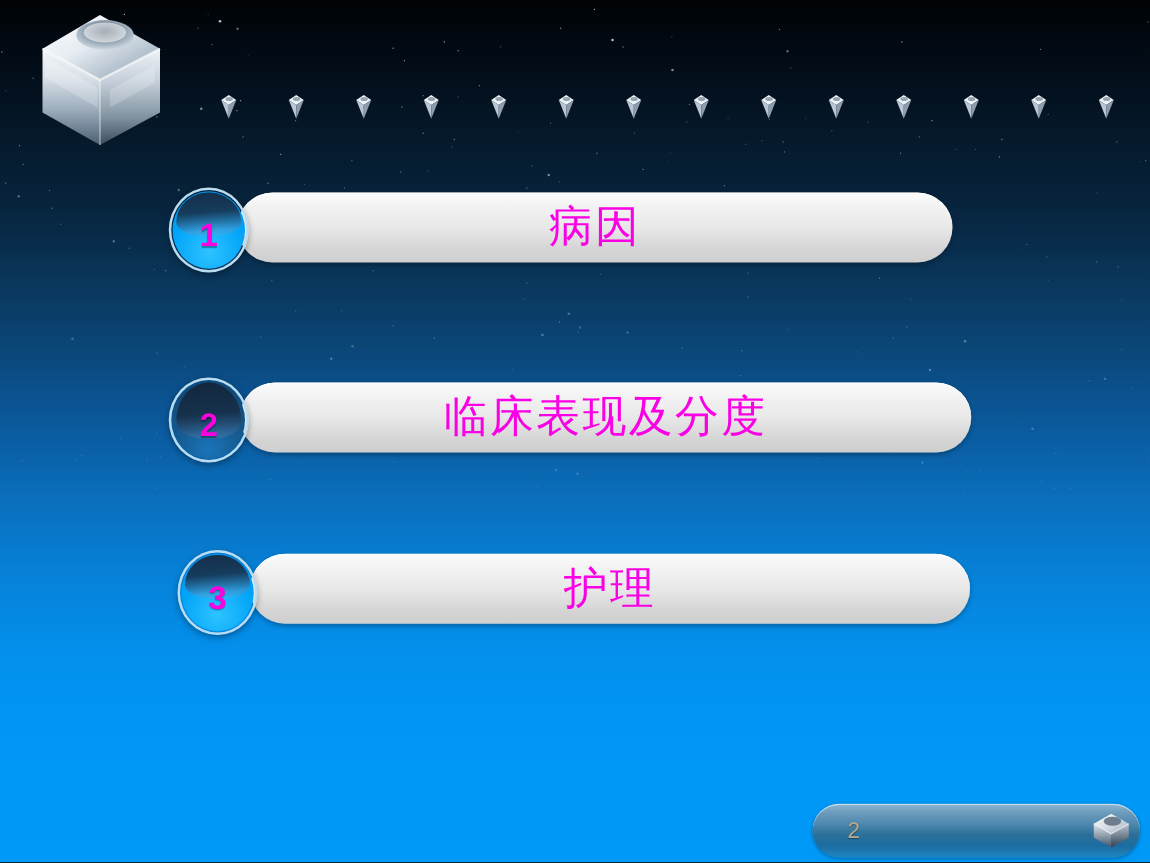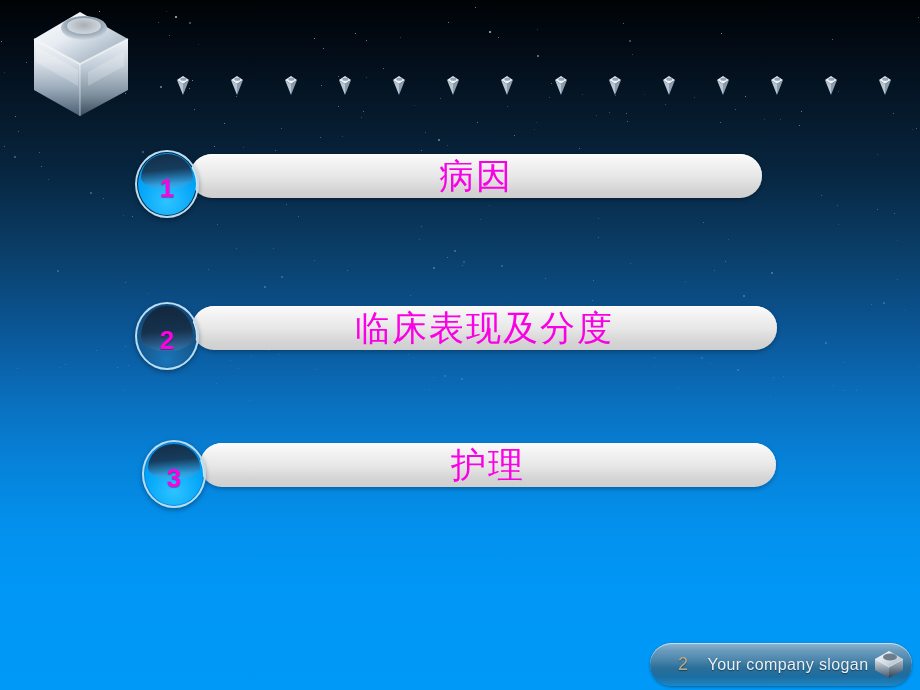--- a/index.html
+++ b/index.html
@@ -63,21 +63,21 @@
     height: 28px;
   }
   .gem {
     position: absolute;
     top: 0;
     width: 18px;
     height: 24px;
   }
   .bar {
     position: absolute;
-    height: 44px;
+    height: 56px;
     border-radius: 28px;
     background:
       linear-gradient(180deg,
         #fbfbfb 0%,
         #f2f2f2 22%,
         #e7e7e7 52%,
         #d4d4d4 82%,
         #cfcfcf 100%);
     box-shadow:
       0 2px 4px rgba(0,0,0,0.28),
@@ -594,21 +594,20 @@
         <div class="rim"></div>
         <div class="num">3</div>
       </div>
       <div class="bar" style="left: 200px; top: 443px; width: 576px;">
         <span class="bar-label">护理</span>
       </div>
     </div>
 
   <div class="footer-pill">
     <div class="footer-page">2</div>
-    <div class="footer-slogan">Your company slogan</div>
     <div class="footer-cube">
       <svg viewBox="0 0 34 33" width="34" height="33">
         <defs>
           <linearGradient id="fcTop" x1="0" y1="0" x2="1" y2="1">
             <stop offset="0%" stop-color="#ffffff"></stop>
             <stop offset="60%" stop-color="#cdd7e0"></stop>
             <stop offset="100%" stop-color="#92a2b1"></stop>
           </linearGradient>
           <linearGradient id="fcL" x1="0" y1="0" x2="0" y2="1">
             <stop offset="0%" stop-color="#dfe6ec"></stop>

